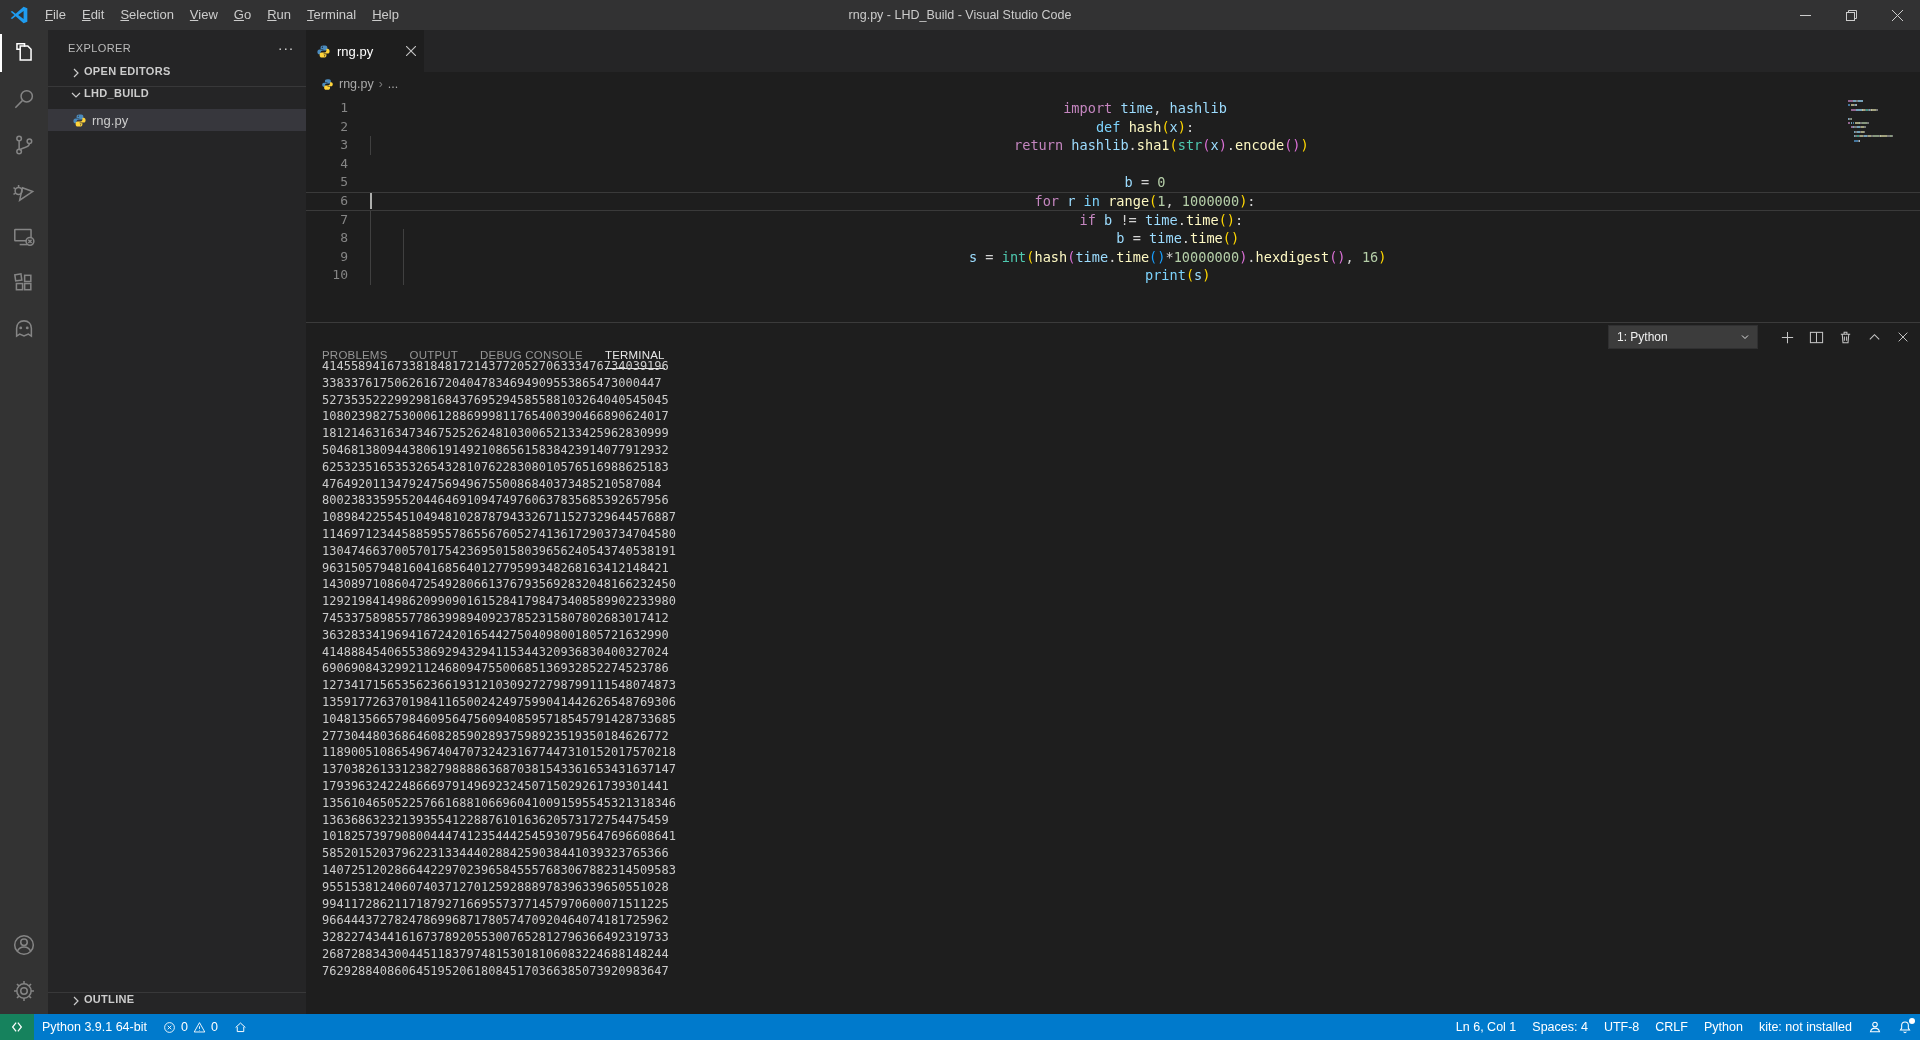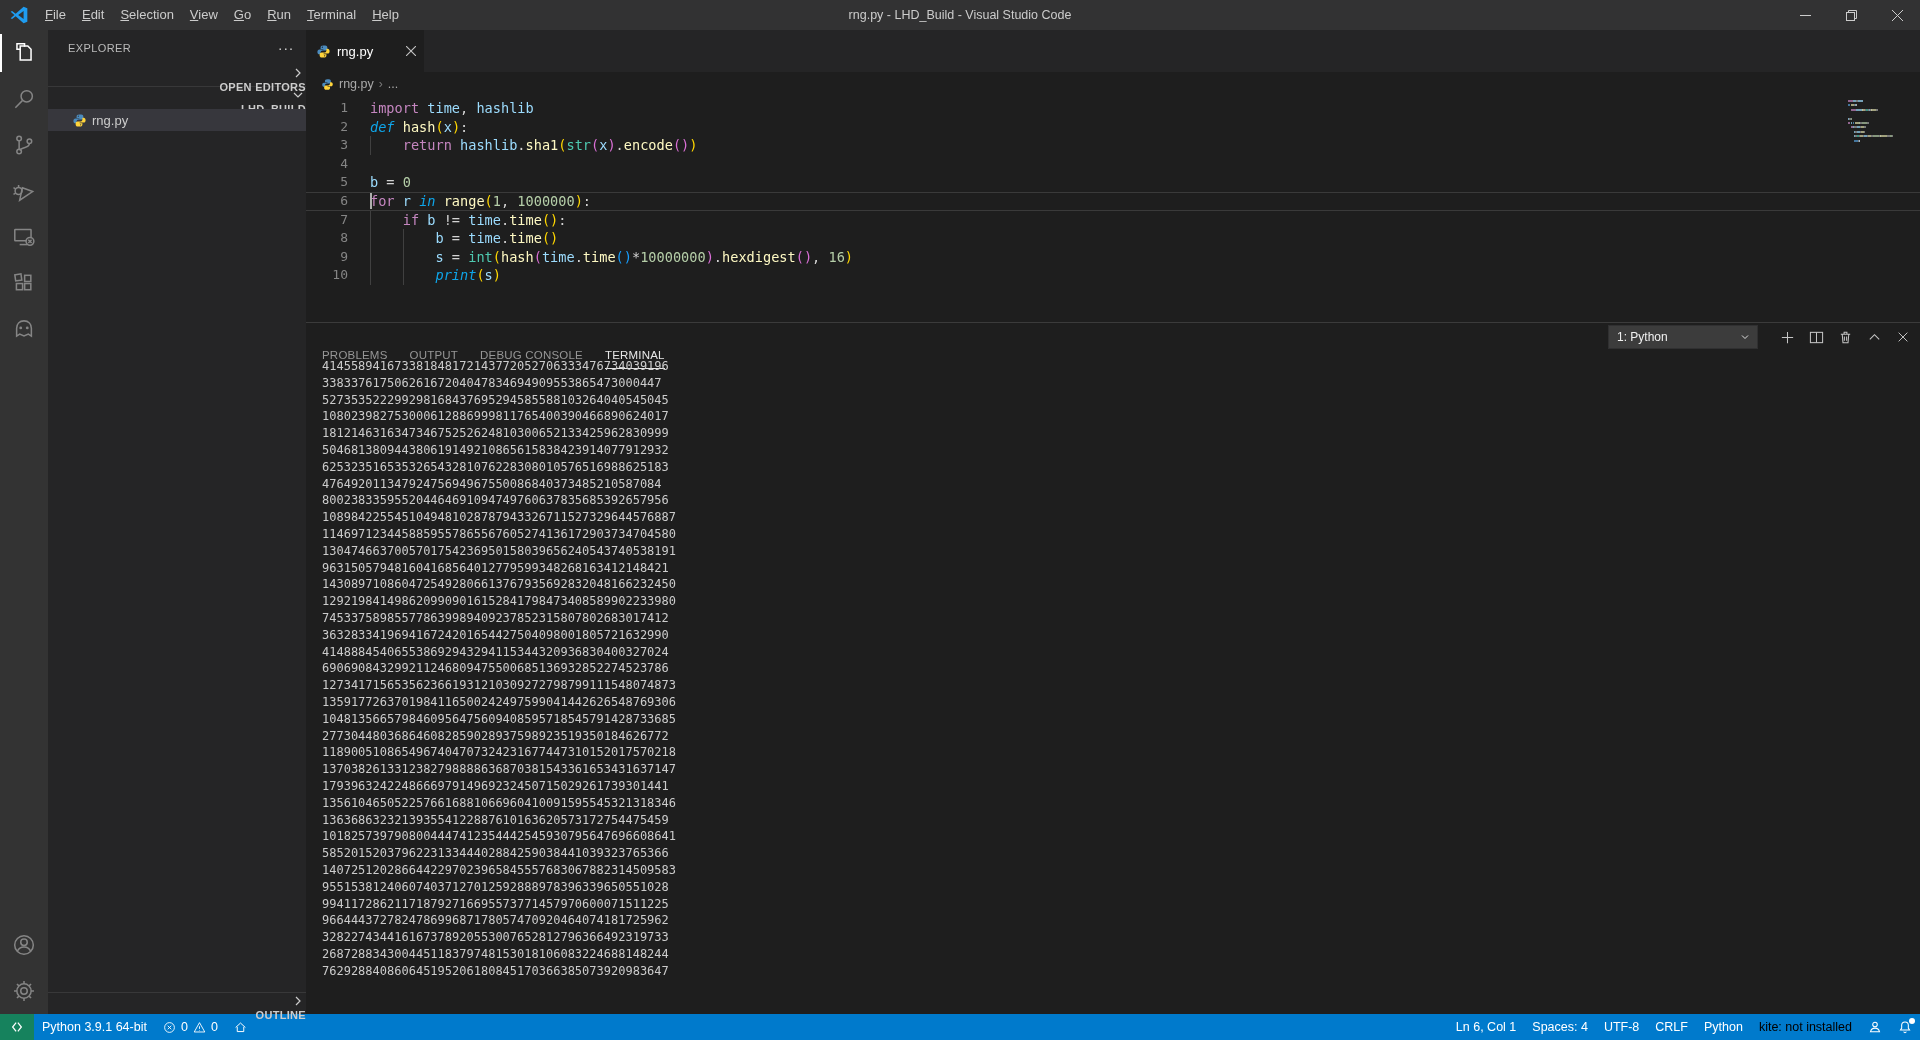--- a/index.html
+++ b/index.html
@@ -25,44 +25,44 @@
   .ab-item{width:48px;height:46px;display:flex;align-items:center;justify-content:center;color:#858585;position:relative;}
   .ab-item.active{color:#ffffff;}
   .ab-item.active::before{content:"";position:absolute;left:0;top:4px;bottom:4px;width:2px;background:#ffffff;}
   .ab-bottom{margin-top:auto;}
 
   
   .sidebar{width:258px;background:#252526;color:#cccccc;flex:none;display:flex;flex-direction:column;font-size:13px;}
   .sb-header{height:35px;display:flex;align-items:center;padding:0 8px 0 20px;font-size:11px;color:#bbbbbb;letter-spacing:.4px;}
   .sb-header .spacer{flex:1;}
   .more-actions{color:#cccccc;font-size:15px;padding:0 4px;}
-  .section-row{height:22px;display:flex;align-items:flex-end;font-weight:700;font-size:11px;color:#cccccc;padding-left:12px;letter-spacing:.3px;flex-direction:column;}
+  .section-row{height:22px;display:flex;align-items:flex-start;font-weight:700;font-size:11px;color:#cccccc;padding-left:20px;letter-spacing:.3px;}
   .section-row .chev{width:16px;height:16px;display:flex;align-items:center;justify-content:center;color:#cccccc;}
   .row-openeditors{border-bottom:1px solid rgba(128,128,128,0.22);}
   .file-row{height:22px;display:flex;align-items:center;gap:5px;padding-left:24px;background:#37373d;color:#cccccc;}
   .sidebar-fill{flex:1;}
   .row-outline{border-top:1px solid rgba(128,128,128,0.22);height:22px;}
 
   
   .editor-col{flex:1;display:flex;flex-direction:column;background:#1e1e1e;min-width:0;}
   .tabbar{height:42px;background:#252526;display:flex;align-items:flex-start;}
   .tab{width:118px;height:42px;background:#1e1e1e;display:flex;align-items:center;gap:6px;padding:0 8px 0 10px;color:#ffffff;font-size:13px;}
   .tab .close{margin-left:auto;color:#c5c5c5;}
   .breadcrumb{height:24px;display:flex;align-items:center;gap:5px;padding-left:15px;color:#a9a9a9;font-size:12.5px;}
   .bc-sep{color:#7a7a7a;font-size:12px;}
 
   
   .code-area{position:relative;height:226px;padding-top:3px;font-family:"DejaVu Sans Mono",monospace;font-size:13.6px;line-height:18.6px;overflow:hidden;}
   .code-line{display:flex;height:18.6px;position:relative;}
   .code-line.current{box-shadow:inset 0 1px 0 #3a3a3a, inset 0 -1px 0 #3a3a3a;}
   .ln{width:42px;flex:none;text-align:right;color:#858585;font-size:13px;}
-  .lc{margin-left:22px;position:relative;white-space:pre;flex:1;color:#d4d4d4;}
+  .lc{margin-left:22px;position:relative;white-space:pre;flex:1;color:#d4d4d4;text-align:center;}
   .guide{position:absolute;top:0;bottom:0;width:1px;border-left:1px solid #404040;}
   .cursor{position:absolute;left:0;top:1px;height:16px;width:2px;background:#aeafad;}
-  .tk-kw{color:#c586c0;} .tk-blue{color:#0ea5e9;font-style:italic;} .tk-fn{color:#fef9c3;} .tk-bi{color:#4ec9b0;}
+  .tk-kw{color:#c586c0;} .tk-blue{color:#7dd3fc;} .tk-fn{color:#fef9c3;} .tk-bi{color:#4ec9b0;}
   .tk-num{color:#b5cea8;} .tk-pl{color:#d4d4d4;} .tk-var{color:#9cdcfe;}
   .tk-b1{color:#ffd700;} .tk-b2{color:#da70d6;} .tk-b3{color:#179fff;}
   .minimap{position:absolute;top:4px;right:14px;width:58px;}
   .mm-line{display:flex;height:2px;margin-bottom:2.4px;}
   .mm-line span{height:2px;display:inline-block;}
 
   
   .panel{flex:1;display:flex;flex-direction:column;border-top:1px solid rgba(128,128,128,0.30);min-height:0;}
   .panel-header{height:28px;display:flex;align-items:center;padding:0 10px 0 16px;flex:none;}
   .panel-tab{height:100%;display:flex;align-items:center;margin-right:22px;font-size:11.5px;color:#969696;border-bottom:1px solid transparent;letter-spacing:.2px;}
@@ -71,21 +71,21 @@
   .term-select{width:150px;height:24px;background:#3c3c3c;border:1px solid #303031;color:#f0f0f0;font-size:12px;
     display:flex;align-items:center;justify-content:space-between;padding:0 6px 0 8px;margin-right:8px;}
   .terminal{flex:1;padding:7px 0 0 16px;font-family:"DejaVu Sans Mono",monospace;font-size:12px;line-height:16.8px;color:#cccccc;overflow:hidden;}
   .term-line{white-space:pre;}
 
   
   .statusbar{height:26px;background:#007acc;display:flex;align-items:center;color:#ffffff;font-size:12.5px;}
   .sb-item{height:100%;display:flex;align-items:center;gap:5px;padding:0 8px;white-space:nowrap;}
   .sb-remote{background:#16825d;width:34px;justify-content:center;padding:0;}
   .sb-right{margin-left:auto;display:flex;height:100%;align-items:center;}
-  .sb-kite{color:#000000;text-align:center;}
+  .sb-kite{color:#ffffff;text-align:center;}
   .bell-wrap{position:relative;}
   .bell-dot{position:absolute;top:-2px;right:-3px;width:6px;height:6px;border-radius:50%;background:#ffffff;}
 </style>
 </head>
 <body>
 
 <div class="titlebar">
   <svg class="vscode-logo" viewBox="0 0 24 24">
     <path fill="#1f9cf0" d="M17.5 2L8 10.5 3.7 7.2 2 8l4.5 4L2 16l1.7.8L8 13.5 17.5 22l4.5-2V4l-4.5-2zm0 5.3v9.4L11 12l6.5-4.7z"></path>
   </svg>

